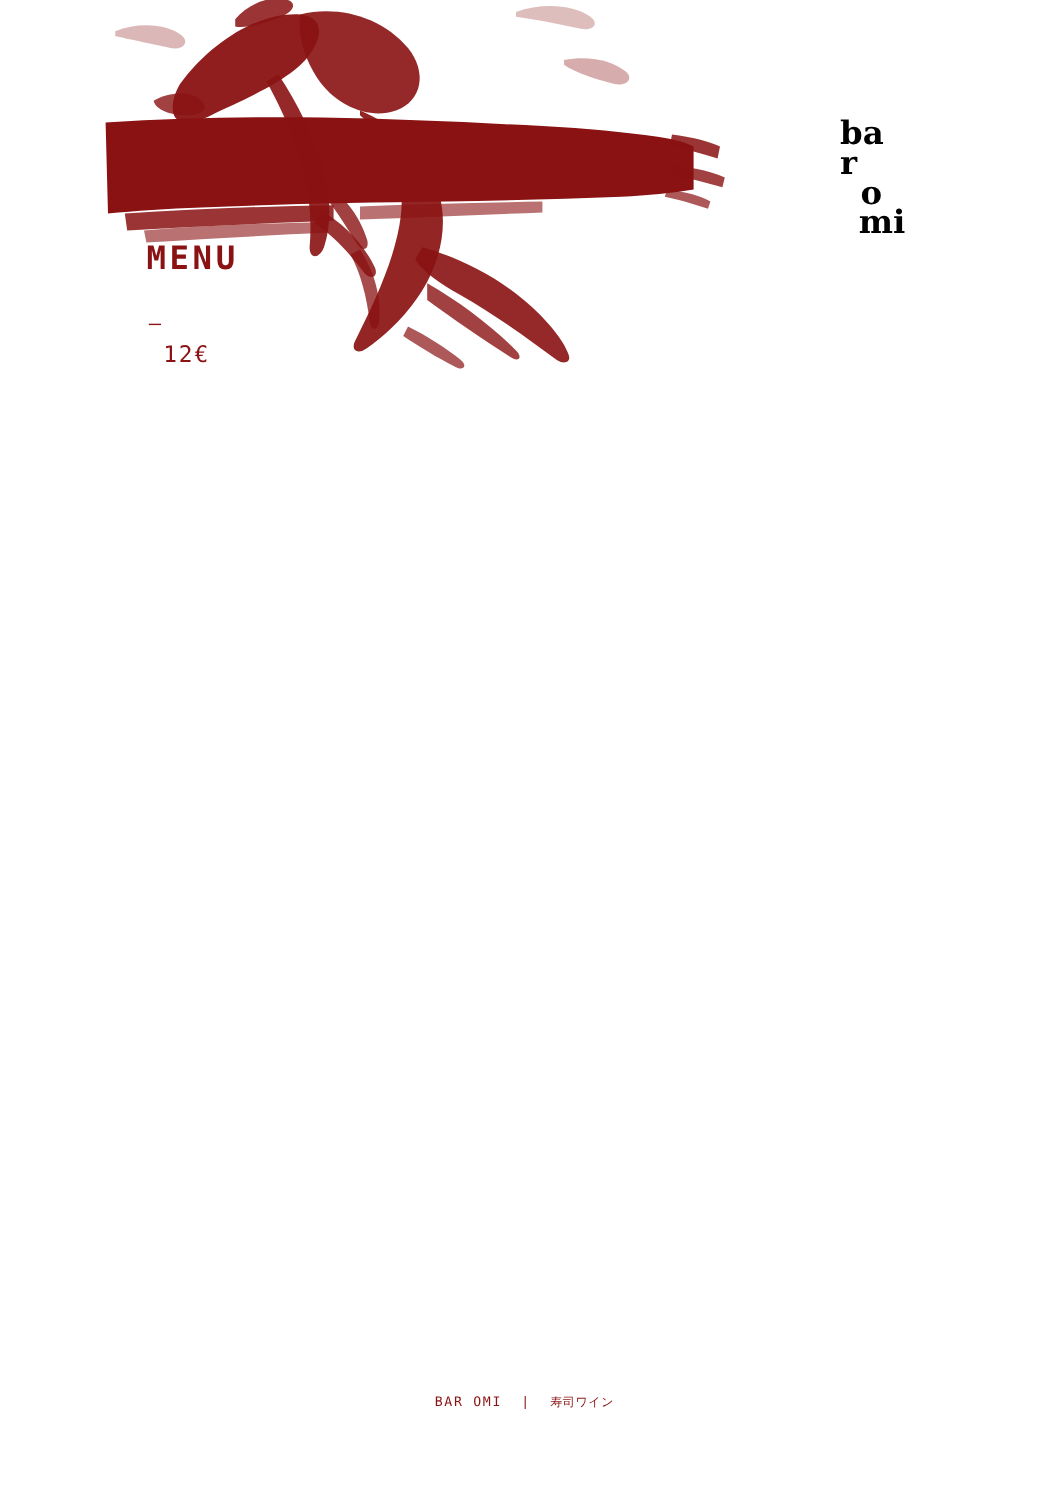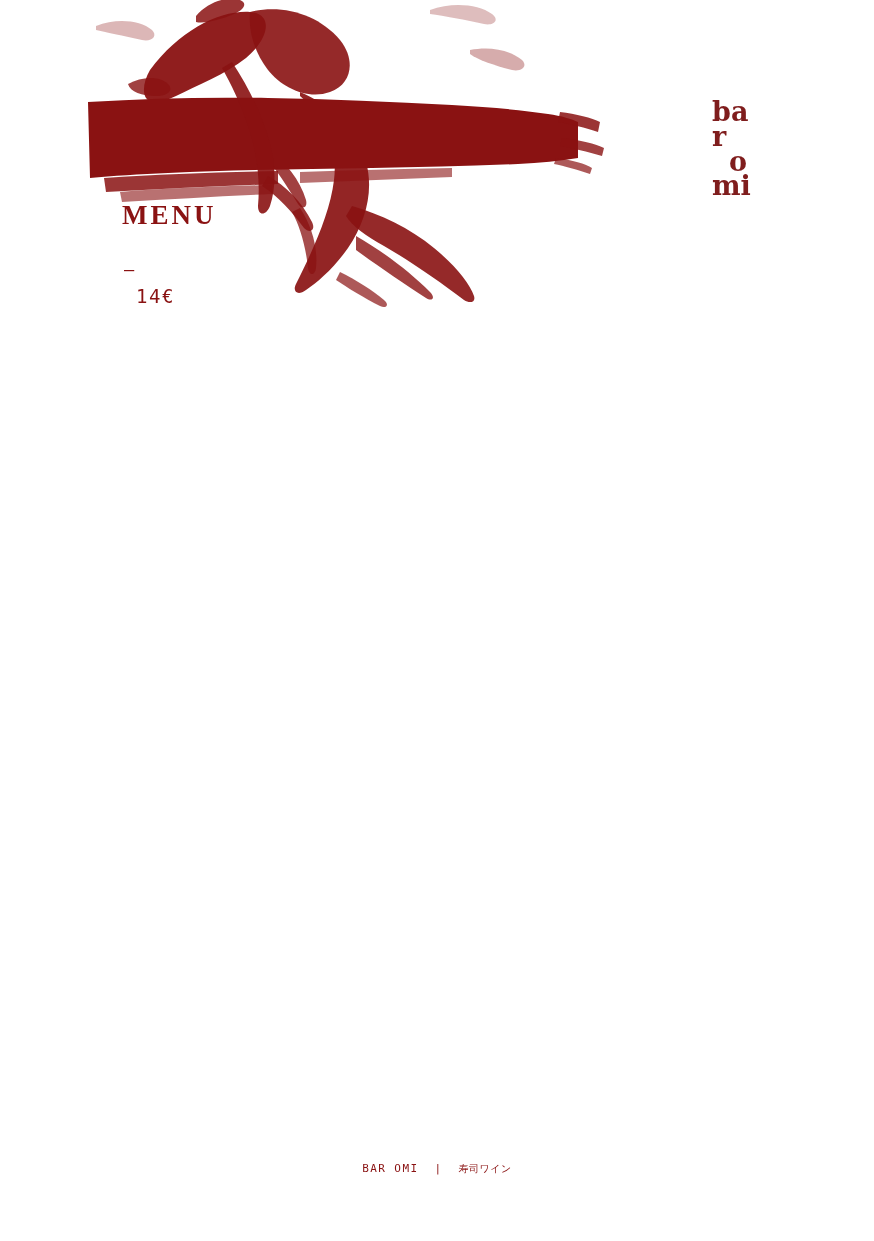--- a/index.html
+++ b/index.html
@@ -27,48 +27,47 @@
   }
   .header-art svg {
     display: block;
     width: 100%;
     height: 100%;
   }
 
   
   .brand {
     position: absolute;
-    right: 92px;
+    right: 104px;
     top: 100px;
     width: 70px;
     text-align: left;
     line-height: 0.92;
-    color: #7f1d1d;
+    color: #000000;
   }
   .brand .l1, .brand .l2, .brand .l3, .brand .l4 {
     display: block;
     font-family: "DejaVu Serif", serif;
     font-weight: 700;
     letter-spacing: 0px;
   }
   .brand .l1 { font-size: 27px; margin-left: 0px; }
   .brand .l2 { font-size: 27px; margin-left: 0px; }
   .brand .l3 { font-size: 27px; margin-left: 17px; }
-  .brand .l4 { font-size: 27px; margin-left: 0px; }
+  .brand .l4 { font-size: 27px; margin-left: 0px; text-align: center; }
 
   
   .menu-word {
     position: absolute;
     left: 122px;
     top: 200px;
     font-size: 27px;
     letter-spacing: 3px;
     font-weight: 700;
     color: #8a1212;
-    font-family: Liberation Serif, serif;
   }
 
   
   .section {
     position: absolute;
     left: 122px;
     top: 262px;
     width: 662px;
   }
   .section-title {
@@ -176,21 +175,21 @@
   <span class="l3">o</span>
   <span class="l4">mi</span>
 </div>
 
 <div class="menu-word">MENU</div>
 
 <div class="section">
   <div class="section-rule">—</div>
   <ul class="items">
     <li class="item">
-      <span class="item-price">14€</span>
+      <span class="item-price">12€</span>
     </li>
   </ul>
 </div>
 
 <div class="footer">
   <span>BAR OMI</span>
   <span class="sep">|</span>
   <span class="jp">寿司ワイン</span>
 </div>
 

